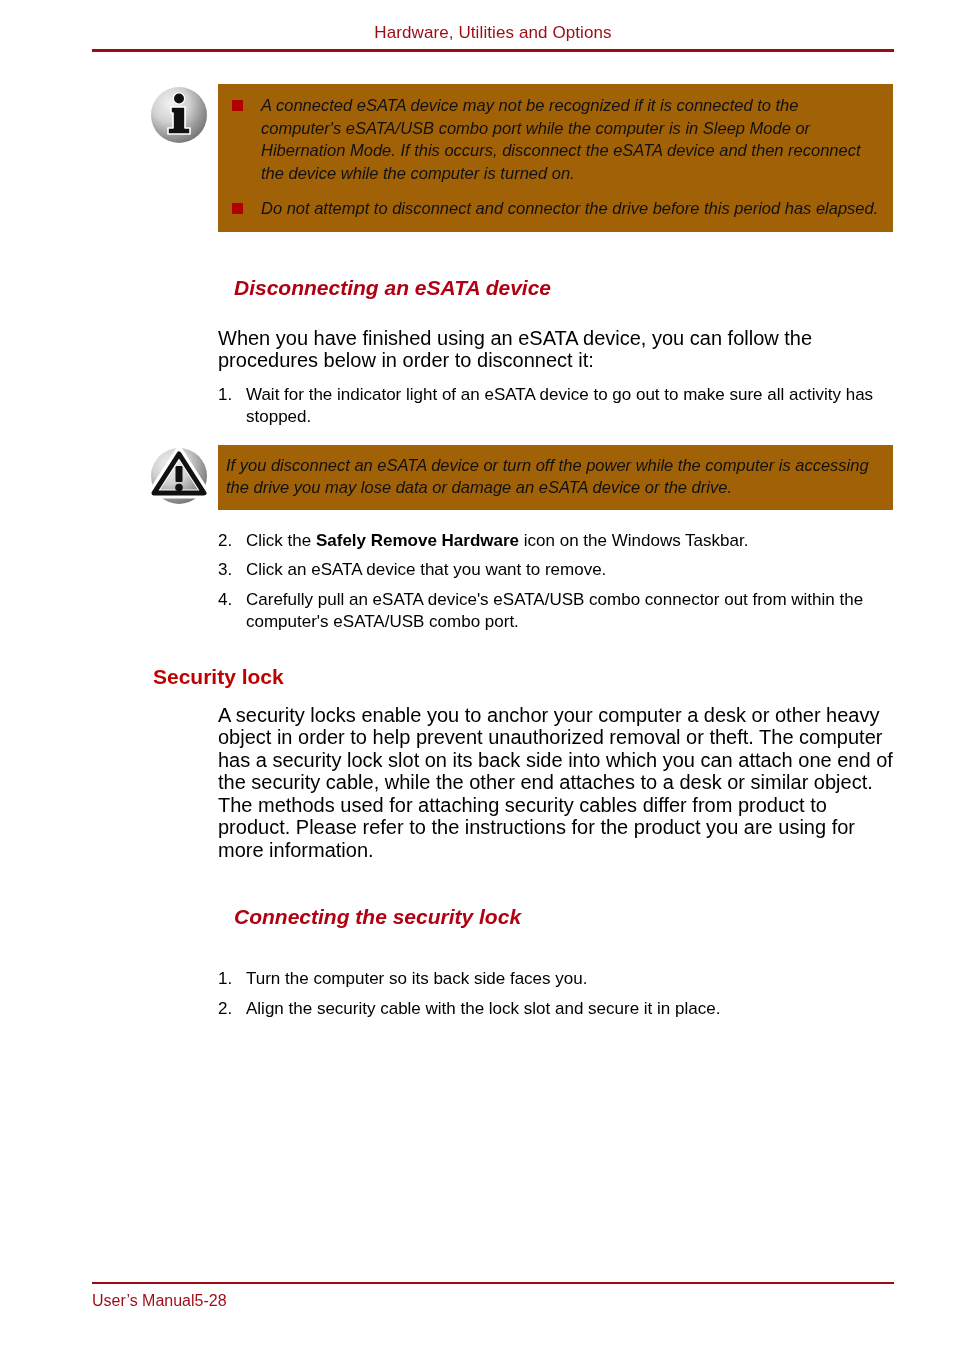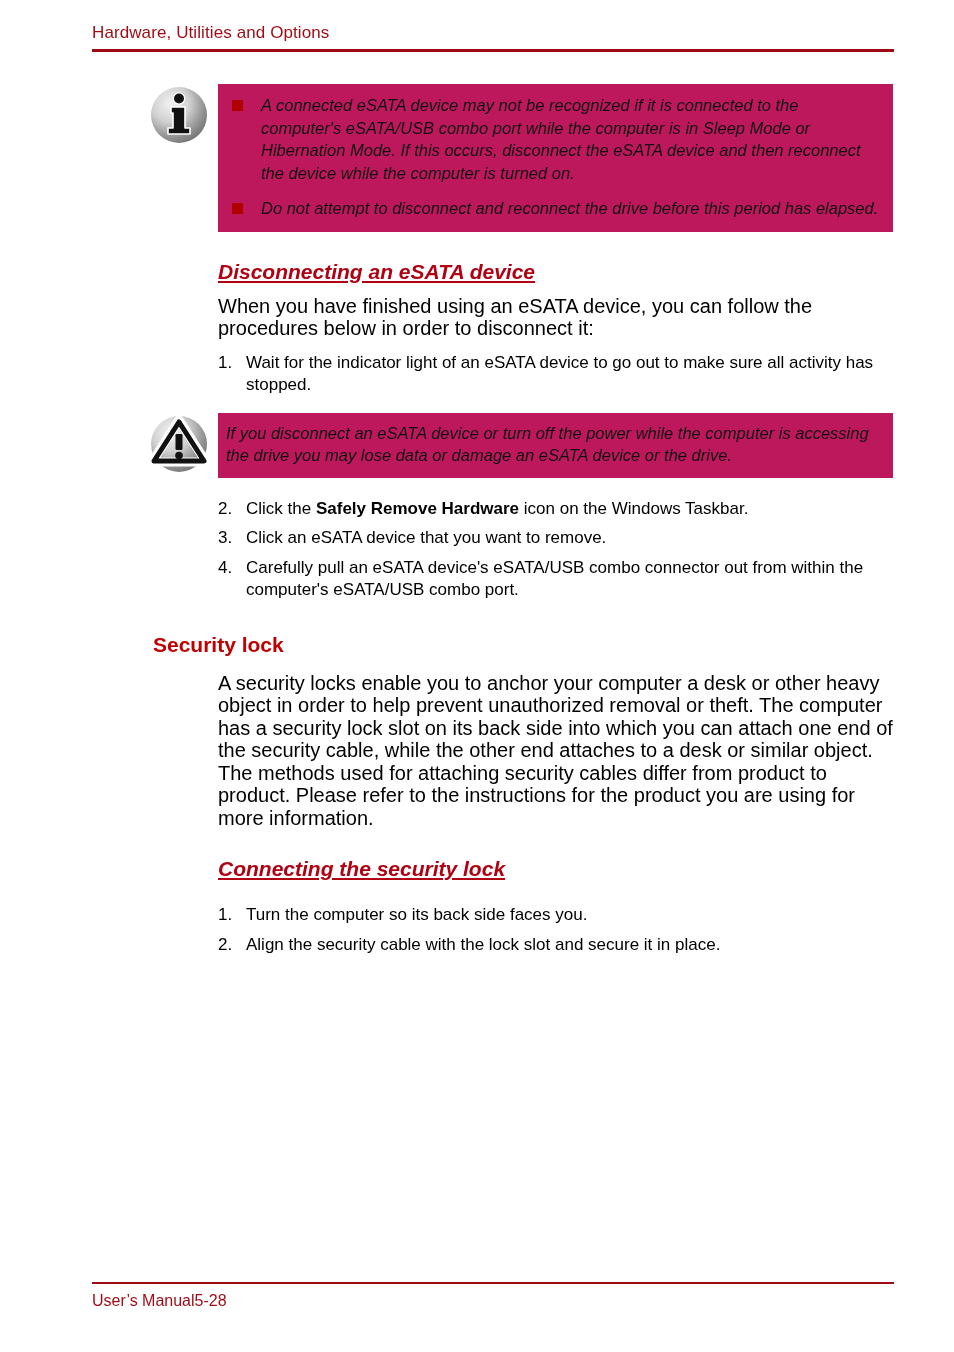--- a/index.html
+++ b/index.html
@@ -23,21 +23,21 @@
   }
 
   
   .header {
     position: absolute;
     left: 92px;
     top: 22px;
     width: 802px;
   }
   .header-title {
-    text-align: left;
+    text-align: center;
     color: #9e0b15;
     font-size: 17px;
     line-height: 22px;
     letter-spacing: 0.1px;
   }
   .header-rule {
     margin-top: 5px;
     height: 3px;
     background: #9e0b15;
   }
@@ -79,21 +79,21 @@
   .notice-icon {
     position: absolute;
     left: 148px;
     top: 0;
     width: 62px;
     height: 62px;
   }
   .notice-body {
     margin-left: 218px;
     width: 675px;
-    background: #be185d;
+    background: #a16207;
     box-sizing: border-box;
     padding: 10px 14px 12px 14px;
   }
   .notice-body.pad-caution {
     padding: 9px 14px 11px 8px;
   }
   .notice-text {
     font-size: 16.5px;
     line-height: 22.5px;
     font-style: italic;
@@ -124,27 +124,26 @@
 
   
   h2.section-heading {
     margin: 0;
     color: #c00000;
     font-size: 21px;
     line-height: 26px;
     font-weight: bold;
   }
   h3.sub-heading {
-    margin: 0;
+    margin: 16px;
     color: #b00012;
     font-size: 21px;
     line-height: 27px;
     font-weight: bold;
     font-style: italic;
-    text-decoration: underline;
   }
 
   
   .body-text {
     font-size: 20px;
     line-height: 22.5px;
     color: #000000;
     margin: 0;
   }
 
@@ -219,21 +218,21 @@
         </svg>
       </div>
       <div class="notice-body">
         <div class="bullet-row">
           <div class="bullet-square"></div>
           <div class="bullet-text notice-text">A connected eSATA device may not be recognized if it is connected to the computer's eSATA/USB combo port while the computer is in Sleep Mode or Hibernation Mode. If this occurs, disconnect the eSATA device and then reconnect the device while the computer is turned on.</div>
         </div>
         <div class="bullet-row">
           <div class="bullet-square"></div>
           <div class="bullet-text notice-text">
-            <p>Do not attempt to disconnect and reconnect the drive before this period has elapsed.</p>
+            <p>Do not attempt to disconnect and connector the drive before this period has elapsed.</p>
           </div>
         </div>
       </div>
     </div>
 
     <div class="sp-26"></div>
 
     <div class="indent">
       <h3 class="sub-heading">Disconnecting an eSATA device</h3>
       <div class="sp-10"></div>

